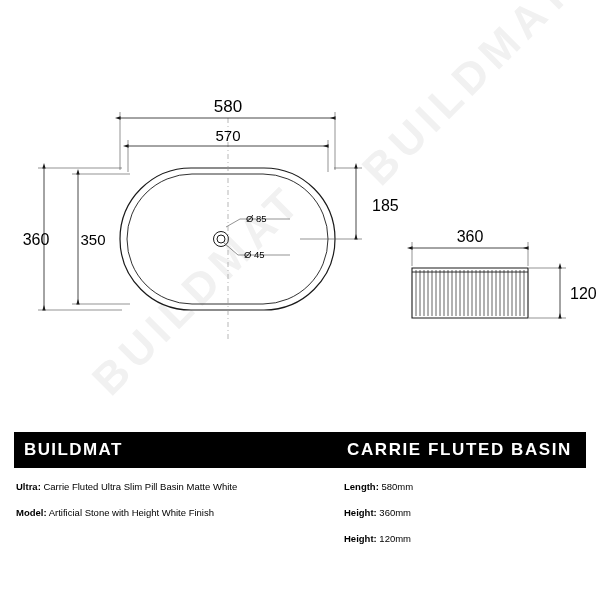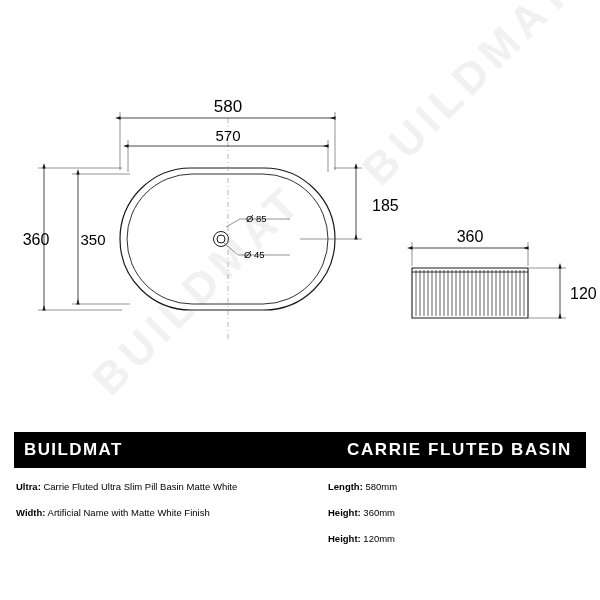--- a/index.html
+++ b/index.html
@@ -84,21 +84,21 @@
     line-height: 1.05;
   }
   .spec-col-left {
     position: absolute;
     left: 0;
     top: 0;
     width: 320px;
   }
   .spec-col-right {
     position: absolute;
-    left: 312px;
+    left: 328px;
     top: 0;
     width: 250px;
   }
   .spec-row {
     margin-bottom: 16px;
     white-space: nowrap;
   }
   .spec-label {
     font-weight: bold;
   }
@@ -232,22 +232,22 @@
     <div class="product-title">CARRIE FLUTED BASIN</div>
   </div>
 
   <div class="specs">
     <div class="spec-col-left">
       <div class="spec-row">
         <span class="spec-label">Ultra:</span>
         <span class="spec-value">Carrie Fluted Ultra Slim Pill Basin Matte White</span>
       </div>
       <div class="spec-row">
-        <span class="spec-label">Width:</span>
-        <span class="spec-value">Artificial Name with Matte White Finish</span>
+        <span class="spec-label">Model:</span>
+        <span class="spec-value">Artificial Stone with Height White Finish</span>
       </div>
     </div>
     <div class="spec-col-right">
       <div class="spec-row">
         <span class="spec-label">Length:</span>
         <span class="spec-value">580mm</span>
       </div>
       <div class="spec-row">
         <span class="spec-label">Height:</span>
         <span class="spec-value">360mm</span>

